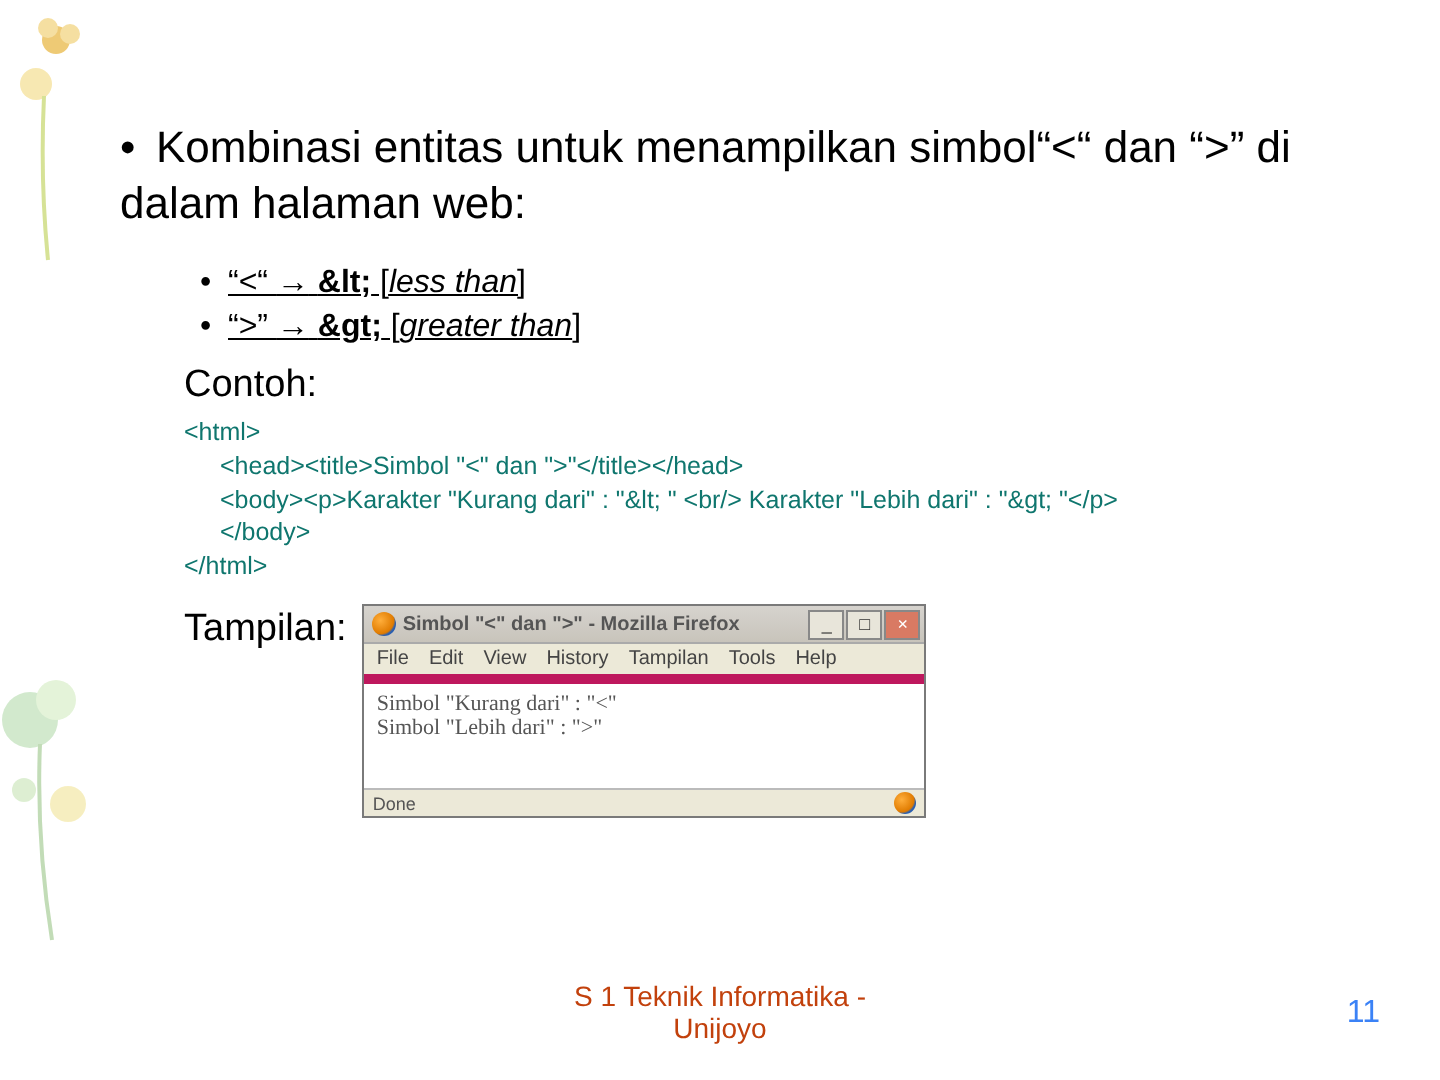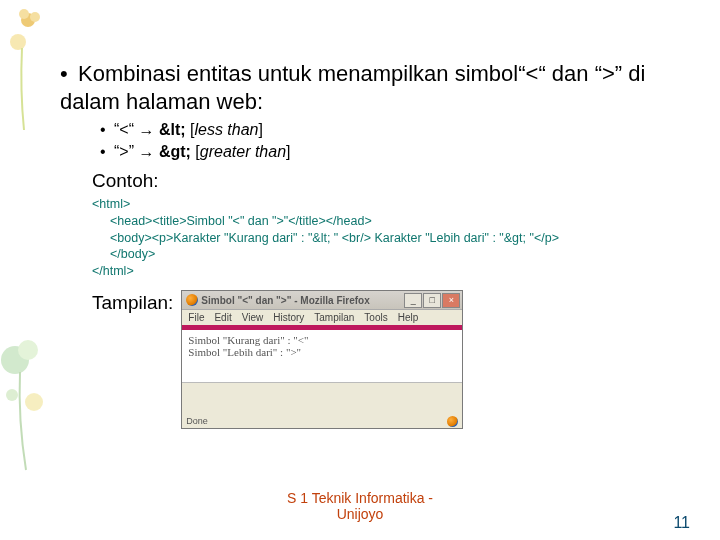--- a/index.html
+++ b/index.html
@@ -22,30 +22,31 @@
   .content {
     position: absolute;
     left: 60px;
     top: 60px;
     width: 640px;
     color: #000;
   }
   .bullet-main {
     font-size: 22px;
     line-height: 1.25;
-    margin-bottom: 4px;
+    margin-bottom: 16px;
   }
   .bullet-main .dot {
     display: inline-block;
     width: 18px;
   }
   .sub-list {
     margin-left: 40px;
     font-size: 16px;
     line-height: 1.4;
+    text-decoration: underline;
   }
   .sub-list .row .dot {
     display: inline-block;
     width: 14px;
   }
   .sub-list b { font-weight: bold; }
   .sub-list i { font-style: italic; }
   .label {
     font-size: 19px;
     margin: 6px 0 4px 32px;
@@ -103,41 +104,41 @@
   .ff-menu {
     display:flex; gap:10px; padding:2px 6px; border-bottom:5px solid #be185d;
     font-size:10px; color:#444;
   }
   .ff-body {
     background:#fff; min-height:44px; padding:4px 6px;
     font-family: "Times New Roman", serif; font-size:11px; color:#555;
     border-bottom:1px solid #bbb;
   }
   .ff-status {
-    display:flex; justify-content:space-between; 
-    padding:1px 4px; font-size:9px; color:#555;margin-top:32px;
+    display:flex; justify-content:space-between; align-items:center;
+    padding:1px 4px; font-size:9px; color:#555;
   }
   .ff-status-icon{
     width:11px;height:11px;border-radius:50%;
     background: radial-gradient(circle at 35% 35%, #ffae3b, #e07b00 60%, #2a5fb0 70%);
   }
   .footer {
     position: absolute;
     bottom: 18px;
     width: 720px;
     text-align: center;
     font-size: 14px;
     color: #c2410c;
   }
   .page-num {
     position: absolute;
-    bottom: 8px;
+    bottom: 24px;
     right: 30px;
     font-size: 16px;
-    color: #0c4a6e;
+    color: #3b82f6;
   }
 </style>
 </head>
 <body>
 
 <svg class="deco" viewBox="0 0 80 540">
   <g opacity="0.7">
     <circle cx="28" cy="20" r="7" fill="#e8b43c"></circle>
     <circle cx="24" cy="14" r="5" fill="#f2d27a"></circle>
     <circle cx="35" cy="17" r="5" fill="#f2d27a"></circle>

